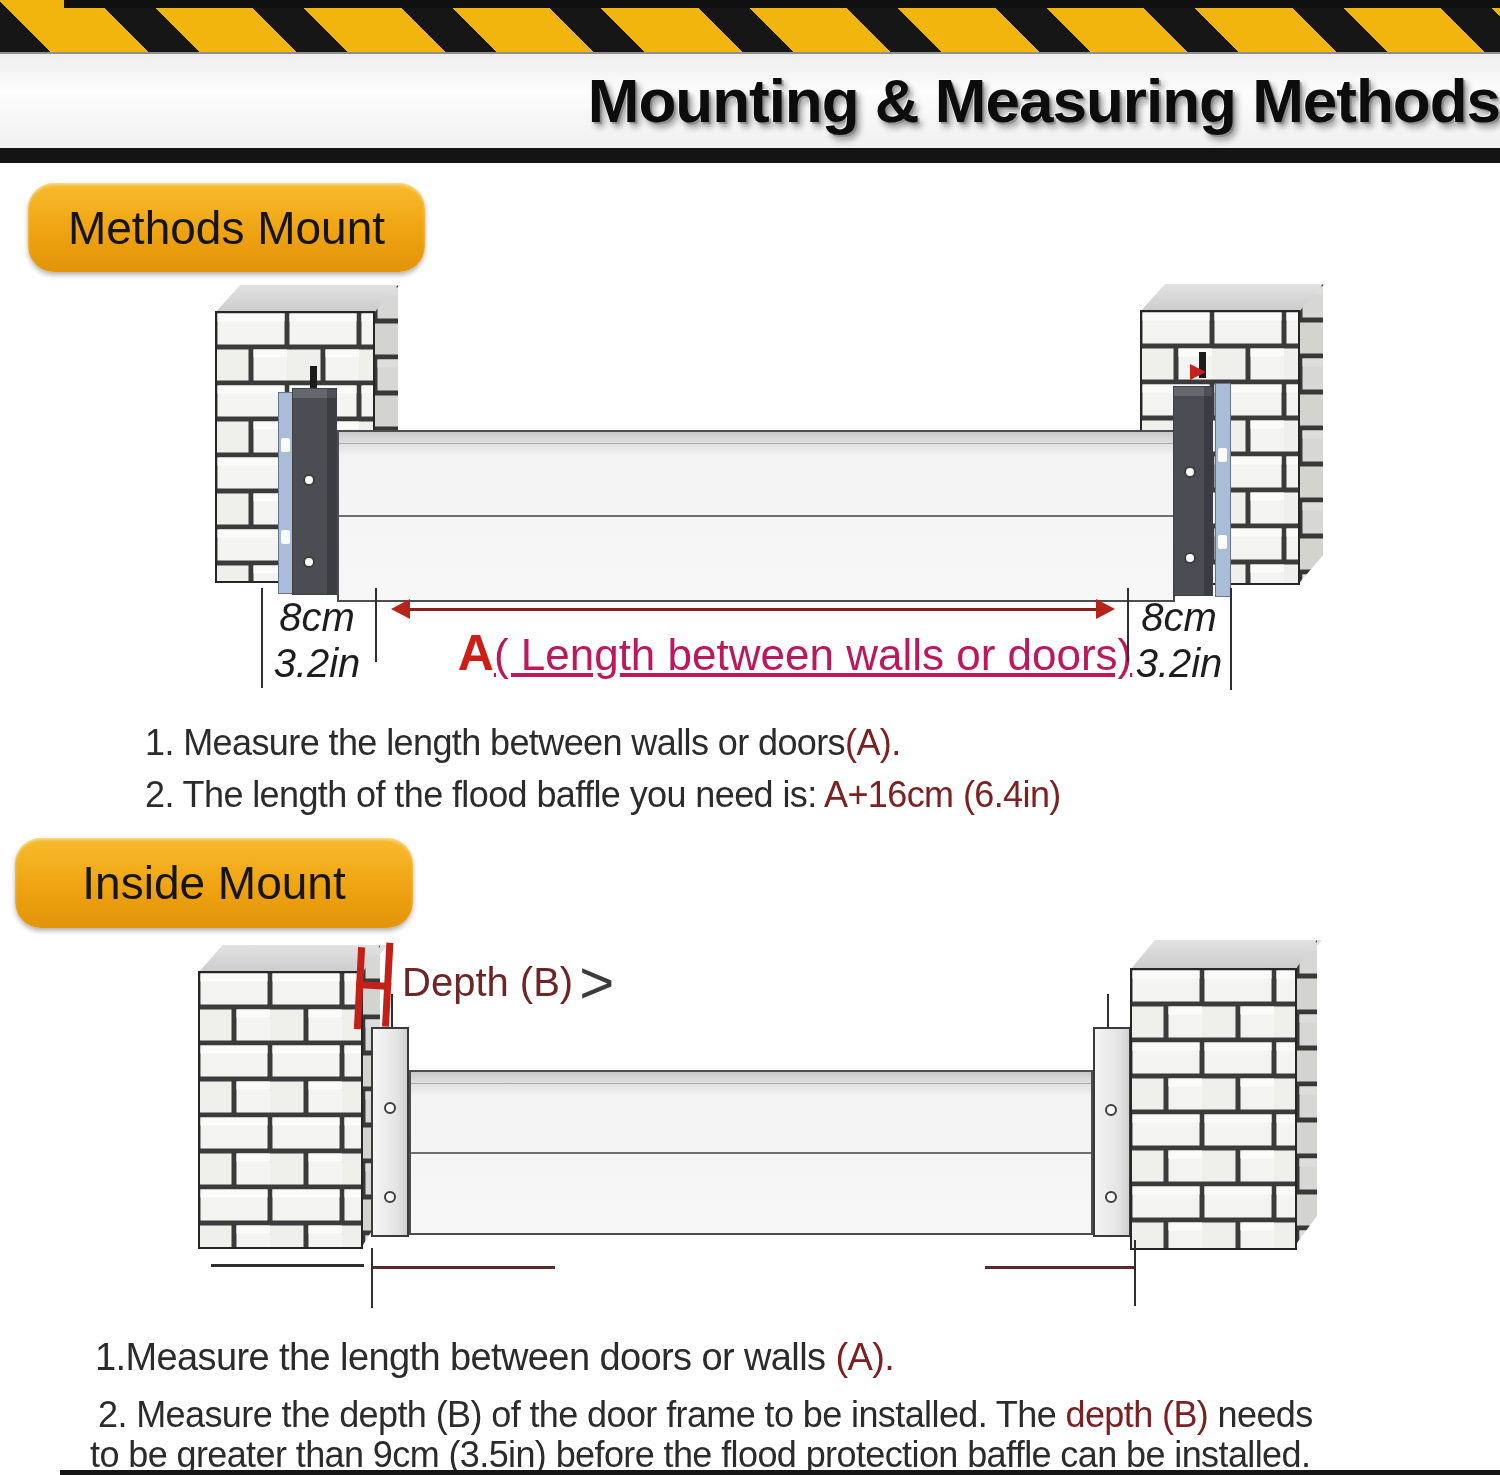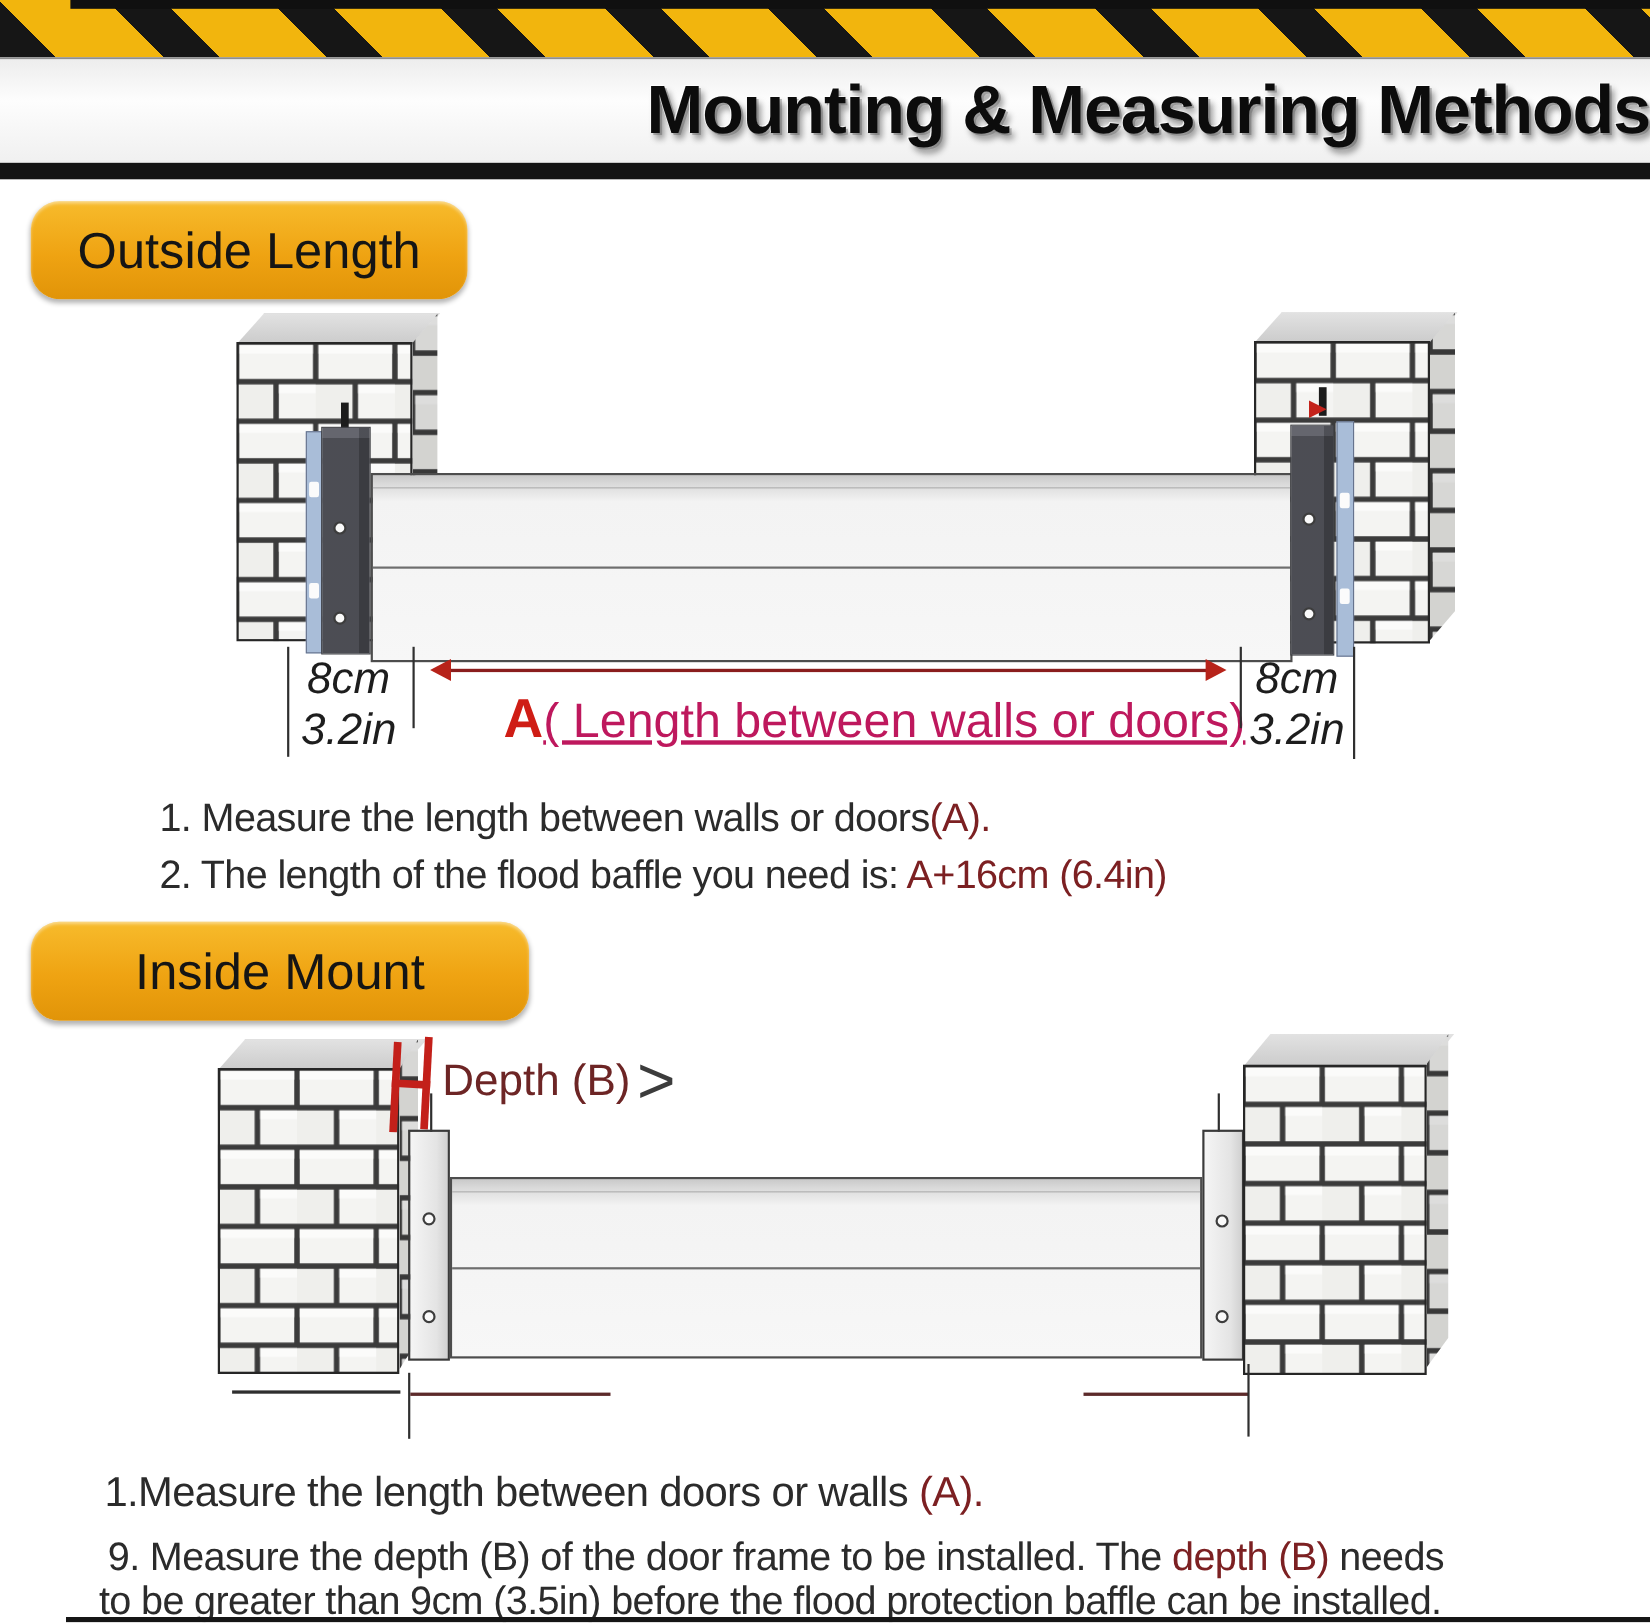--- a/index.html
+++ b/index.html
@@ -98,21 +98,21 @@
       </pattern>
     </defs>
   </svg>
 
   <div class="hazard"></div>
   <div class="hazard-topline"></div>
   <div class="title-band"></div>
   <div class="page-title">Mounting &amp; Measuring Methods</div>
   <div class="divider-bar"></div>
 
-  <div class="badge" style="left:28px;top:183px;width:397px;height:89px">Outside Length</div>
+  <div class="badge" style="left:28px;top:183px;width:397px;height:89px">Methods Mount</div>
 
   <div class="topface" style="left:215px;top:285px;width:185px;height:28px;clip-path:polygon(13.5% 0,100% 0,86.5% 100%,0 100%)"></div>
   <svg class="brickface" style="left:215px;top:311px" width="160" height="272">
     <rect width="160" height="272" fill="url(#bp)" stroke="#262626" stroke-width="4"></rect>
     </svg>
   <div class="sideface" style="left:375px;top:285px;width:23px;height:298px;clip-path:polygon(0 9%,100% 0,100% 91%,0 100%)">
     <svg width="23" height="298">
         <rect width="23" height="298" fill="url(#bp)"></rect>
       </svg>
     <div class="shade"></div>
@@ -169,21 +169,21 @@
     <span>3.2in</span>
   </div>
 
   <div class="step" style="left:145px;top:722px">
     <span>1. Measure the length between walls or doors</span><span class="maroon">(A).</span>
   </div>
   <div class="step" style="left:145px;top:774px">
     <span>2. The length of the flood baffle you need is: </span><span class="maroon">A+16cm (6.4in)</span>
   </div>
 
-  <div class="badge" style="left:28px;top:838px;width:453px;height:90px">Inside Mount</div>
+  <div class="badge" style="left:15px;top:838px;width:398px;height:90px">Inside Mount</div>
 
   <div class="topface" style="left:198px;top:945px;width:190px;height:28px;clip-path:polygon(13% 0,100% 0,87% 100%,0 100%)"></div>
   <svg class="brickface" style="left:198px;top:971px" width="165" height="278">
     <rect width="165" height="278" fill="url(#bp)" stroke="#262626" stroke-width="4"></rect>
     </svg>
   <div class="sideface" style="left:363px;top:945px;width:17px;height:300px;clip-path:polygon(0 9%,100% 0,100% 91%,0 100%)">
     <svg width="17" height="300">
         <rect width="17" height="300" fill="url(#bp)"></rect>
       </svg>
     <div class="shade"></div>
@@ -228,20 +228,20 @@
 
   <div class="tick" style="left:371px;top:1248px;height:60px"></div>
   <div class="dim-line" style="left:373px;top:1266px;width:182px"></div>
   <div class="dim-line" style="left:985px;top:1266px;width:150px"></div>
   <div class="tick" style="left:1134px;top:1240px;height:66px"></div>
 
   <div class="step" style="left:95px;top:1336px;font-size:38px">
     <span>1.Measure the length between doors or walls </span><span class="maroon">(A).</span>
   </div>
   <div class="step" style="left:98px;top:1394px">
-    <span>9. Measure the depth (B) of the door frame to be installed. The </span><span class="maroon">depth (B)</span><span> needs</span>
+    <span>2. Measure the depth (B) of the door frame to be installed. The </span><span class="maroon">depth (B)</span><span> needs</span>
   </div>
   <div class="step" style="left:90px;top:1434px">
     <span>to be greater than 9cm (3.5in) before the flood protection baffle can be installed.</span>
   </div>
 
   <div class="bottom-bar"></div>
 </div>
 
 </body></html>

